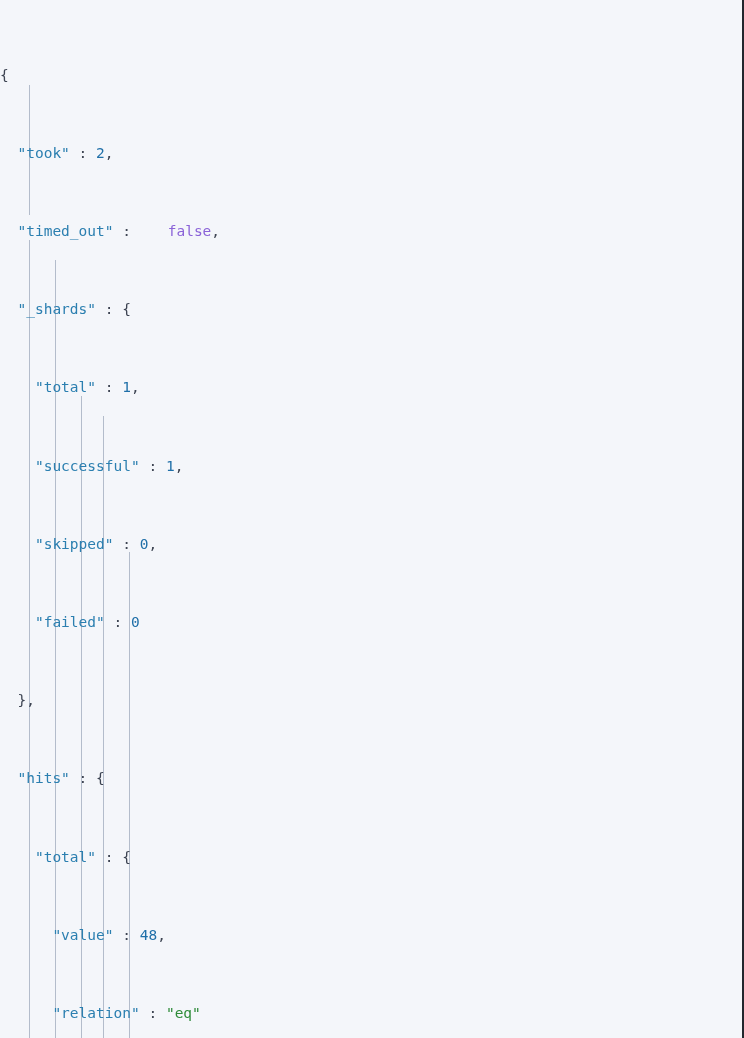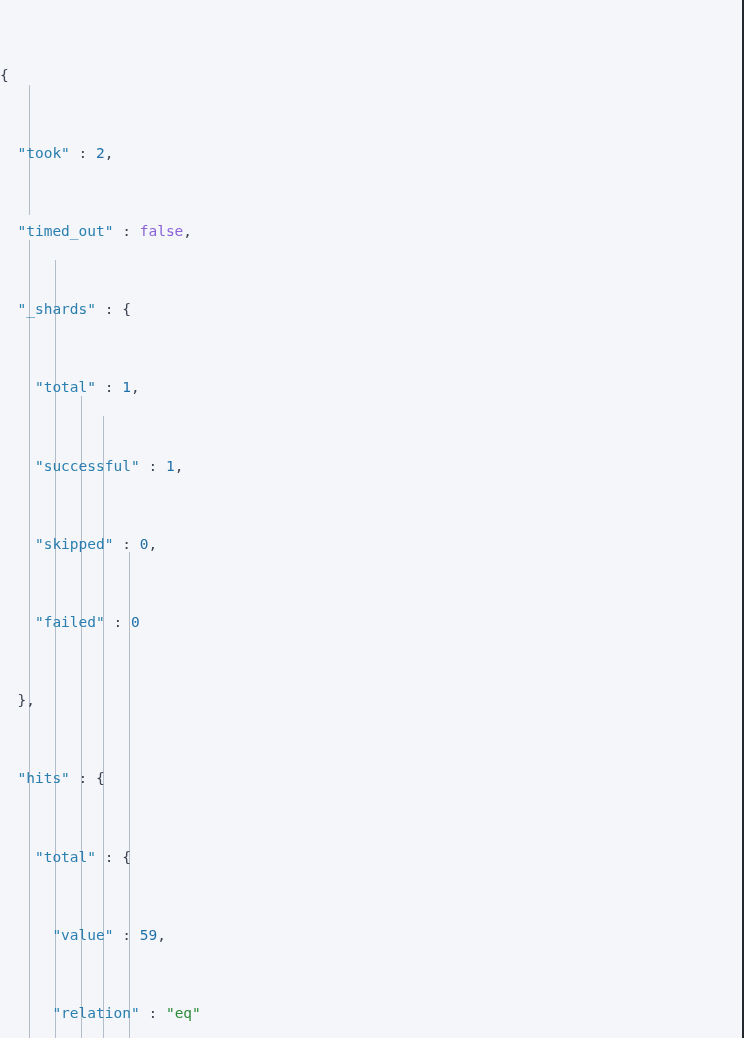--- a/index.html
+++ b/index.html
@@ -46,21 +46,21 @@
   .ln {
     height: 19.55px;
     white-space: pre;
   }
   .ind { display: inline-block; }
   .k    { color: #2b7fb0; }
   .pun  { color: #3d4452; }
   .colon{ color: #3d4452; }
   .str  { color: #2e8b39; }
   .num  { color: #1f6fa8; }
-  .bool { color: #8b63d8; }
+  .bool { color: #8b63d8; margin-left: 28px; }
   .brace{ color: #3d4452; }
 </style>
 </head>
 <body>
 
 <div id="viewer">
 
   <div id="guides">
     <div class="guide" style="left:29px; top:85px; height:130px;"></div>
     <div class="guide" style="left:29px; top:240px; height:798px;"></div>
@@ -88,21 +88,21 @@
     <div class="ln"><span class="ind">    </span><span class="k">"skipped"</span><span class="colon"> </span><span class="colon">:</span><span class="colon"> </span><span class="num">0</span><span class="pun">,</span></div>
 
     <div class="ln"><span class="ind">    </span><span class="k">"failed"</span><span class="colon"> </span><span class="colon">:</span><span class="colon"> </span><span class="num">0</span></div>
 
     <div class="ln"><span class="ind">  </span><span class="brace">},</span></div>
 
     <div class="ln"><span class="ind">  </span><span class="k">"hits"</span><span class="colon"> </span><span class="colon">:</span><span class="colon"> </span><span class="brace">{</span></div>
 
     <div class="ln"><span class="ind">    </span><span class="k">"total"</span><span class="colon"> </span><span class="colon">:</span><span class="colon"> </span><span class="brace">{</span></div>
 
-    <div class="ln"><span class="ind">      </span><span class="k">"value"</span><span class="colon"> </span><span class="colon">:</span><span class="colon"> </span><span class="num">59</span><span class="pun">,</span></div>
+    <div class="ln"><span class="ind">      </span><span class="k">"value"</span><span class="colon"> </span><span class="colon">:</span><span class="colon"> </span><span class="num">48</span><span class="pun">,</span></div>
 
     <div class="ln"><span class="ind">      </span><span class="k">"relation"</span><span class="colon"> </span><span class="colon">:</span><span class="colon"> </span><span class="str">"eq"</span></div>
 
     
 
     
 
     
 
     

